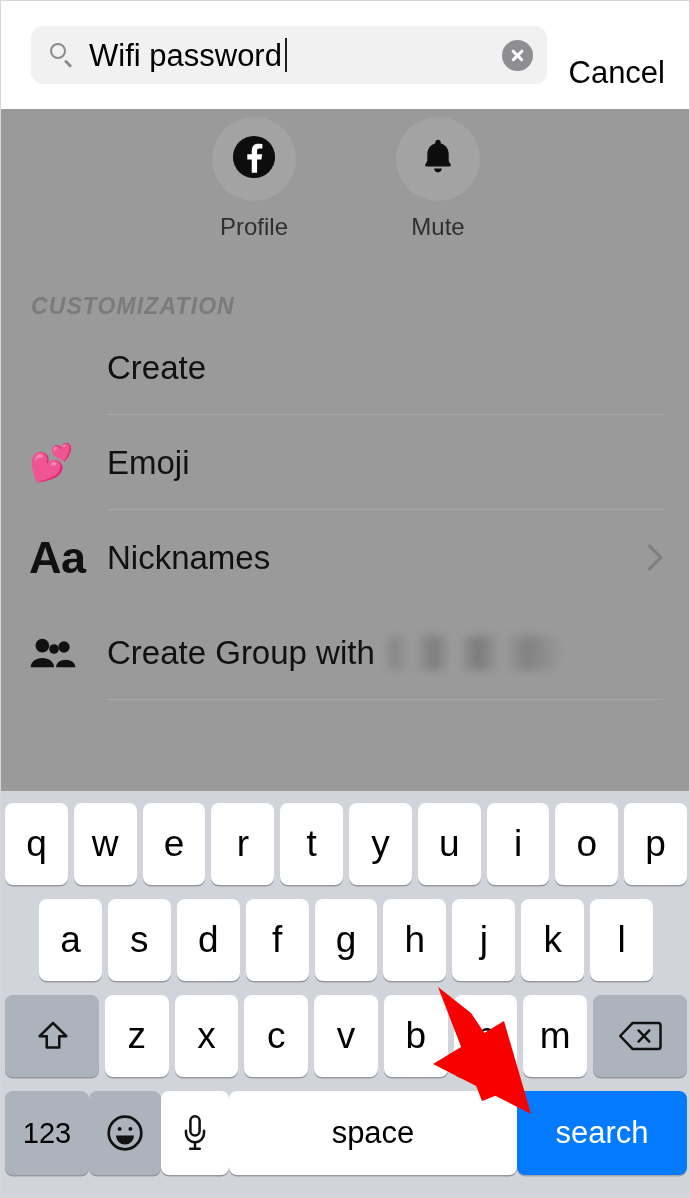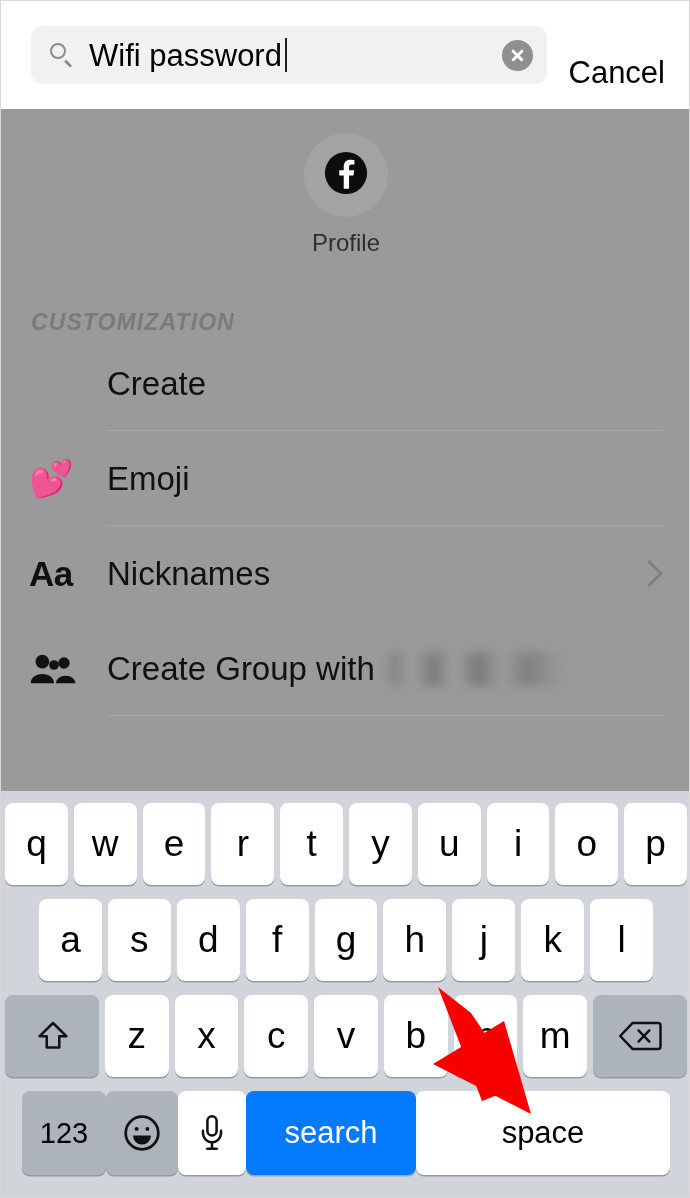--- a/index.html
+++ b/index.html
@@ -125,21 +125,21 @@
     height: 682px;
     background: #9a9a9a;
     overflow: hidden;
     z-index: 10;
   }
 
   #quick-actions {
     display: flex;
     justify-content: center;
     gap: 56px;
-    padding-top: 24px;
+    padding-top: 8px;
   }
   .quick-action {
     width: 128px;
     display: flex;
     flex-direction: column;
     align-items: center;
   }
   .qa-circle {
     width: 84px; height: 84px;
     border-radius: 50%;
@@ -199,21 +199,21 @@
   .chevron {
     flex: 0 0 auto;
     width: 16px; height: 16px;
     border-right: 3px solid #7f7f7f;
     border-top: 3px solid #7f7f7f;
     transform: rotate(45deg);
     margin-right: 6px;
   }
   .emoji-glyph { font-size: 36px; line-height: 1; }
   .aa-glyph {
-    font-size: 35px;
+    font-size: 45px;
     font-weight: bold;
     color: #101010;
     letter-spacing: -0.5px;
   }
   .redacted {
     display: inline-block;
     width: 172px;
     height: 34px;
     margin-left: 14px;
     border-radius: 5px;
@@ -238,21 +238,21 @@
   }
   .kb-row {
     display: flex;
     align-items: center;
     justify-content: center;
     margin-bottom: 14px;
   }
   #kb-row-1 { gap: 6px; padding: 0 4px; }
   #kb-row-2 { gap: 6px; padding: 0 38px; }
   #kb-row-3 { gap: 6px; padding: 0 4px; }
-  #kb-row-4 { padding: 0 21px; margin-bottom: 0; }
+  #kb-row-4 { padding: 0 4px; margin-bottom: 0; }
 
   .key {
     background: #ffffff;
     border-radius: 8px;
     height: 82px;
     display: flex;
     align-items: center;
     justify-content: center;
     font-size: 37px;
     color: #000000;
@@ -317,20 +317,31 @@
       <div class="quick-action">
         <div class="qa-circle">
           <span>
             <svg width="46" height="46" viewBox="0 0 24 24">
               <circle cx="12" cy="12" r="11" fill="#0d0d0d"></circle>
               <path d="M13.6 20.2v-6.9h2.3l.35-2.7h-2.65V8.9c0-.78.22-1.31 1.34-1.31h1.43V5.17a19 19 0 0 0-2.08-.11c-2.06 0-3.47 1.26-3.47 3.57v1.99H8.5v2.7h2.32v6.9z" fill="#ffffff"></path>
             </svg>
           </span>
         </div>
         <div class="qa-label">Profile</div>
+      </div>
+      <div class="quick-action">
+        <div class="qa-circle">
+          <span>
+            <svg width="42" height="44" viewBox="0 0 24 24">
+              <path d="M12 2.2a1.5 1.5 0 0 1 1.5 1.5v.45A6.1 6.1 0 0 1 18.1 10v3.4c0 1.05.4 1.85 1.05 2.55.5.53.15 1.45-.6 1.45H5.45c-.75 0-1.1-.92-.6-1.45.65-.7 1.05-1.5 1.05-2.55V10a6.1 6.1 0 0 1 4.6-5.85V3.7A1.5 1.5 0 0 1 12 2.2z" fill="#0d0d0d"></path>
+              <path d="M9.8 18.6h4.4c0 1.2-1 2.2-2.2 2.2s-2.2-1-2.2-2.2z" fill="#0d0d0d"></path>
+            </svg>
+          </span>
+        </div>
+        <div class="qa-label">Mute</div>
       </div>
     </div>
 
     <div class="section-header" id="customization-header">CUSTOMIZATION</div>
 
     <div class="menu-row">
       <span class="row-icon"></span>
       <span class="row-label">Create</span>
       <span class="divider"></span>
     </div>
@@ -437,22 +448,22 @@
       </div>
       <div class="key" id="key-mic">
         <span class="mic-glyph">
           <svg width="26" height="38" viewBox="0 0 16 24">
             <rect x="5.1" y="1.4" width="5.8" height="12.2" rx="2.9" fill="none" stroke="#111" stroke-width="1.6"></rect>
             <path d="M2.3 10.6v1.6a5.7 5.7 0 0 0 11.4 0v-1.6" fill="none" stroke="#111" stroke-width="1.6" stroke-linecap="round"></path>
             <path d="M8 17.9v4.1M5 22h6" stroke="#111" stroke-width="1.6" stroke-linecap="round"></path>
           </svg>
         </span>
       </div>
+      <div class="key" id="key-space">space</div>
       <div class="key" id="key-search">search</div>
-      <div class="key" id="key-space">space</div>
     </div>
 
   </div>
 
   <svg id="red-arrow" viewBox="0 0 690 1198">
     <g fill="#f90000">
 
       <polygon points="437,986 470,1012 519,1085 481,1100"></polygon>
 
       <polygon points="432,1063 530,1113 503,1020"></polygon>

